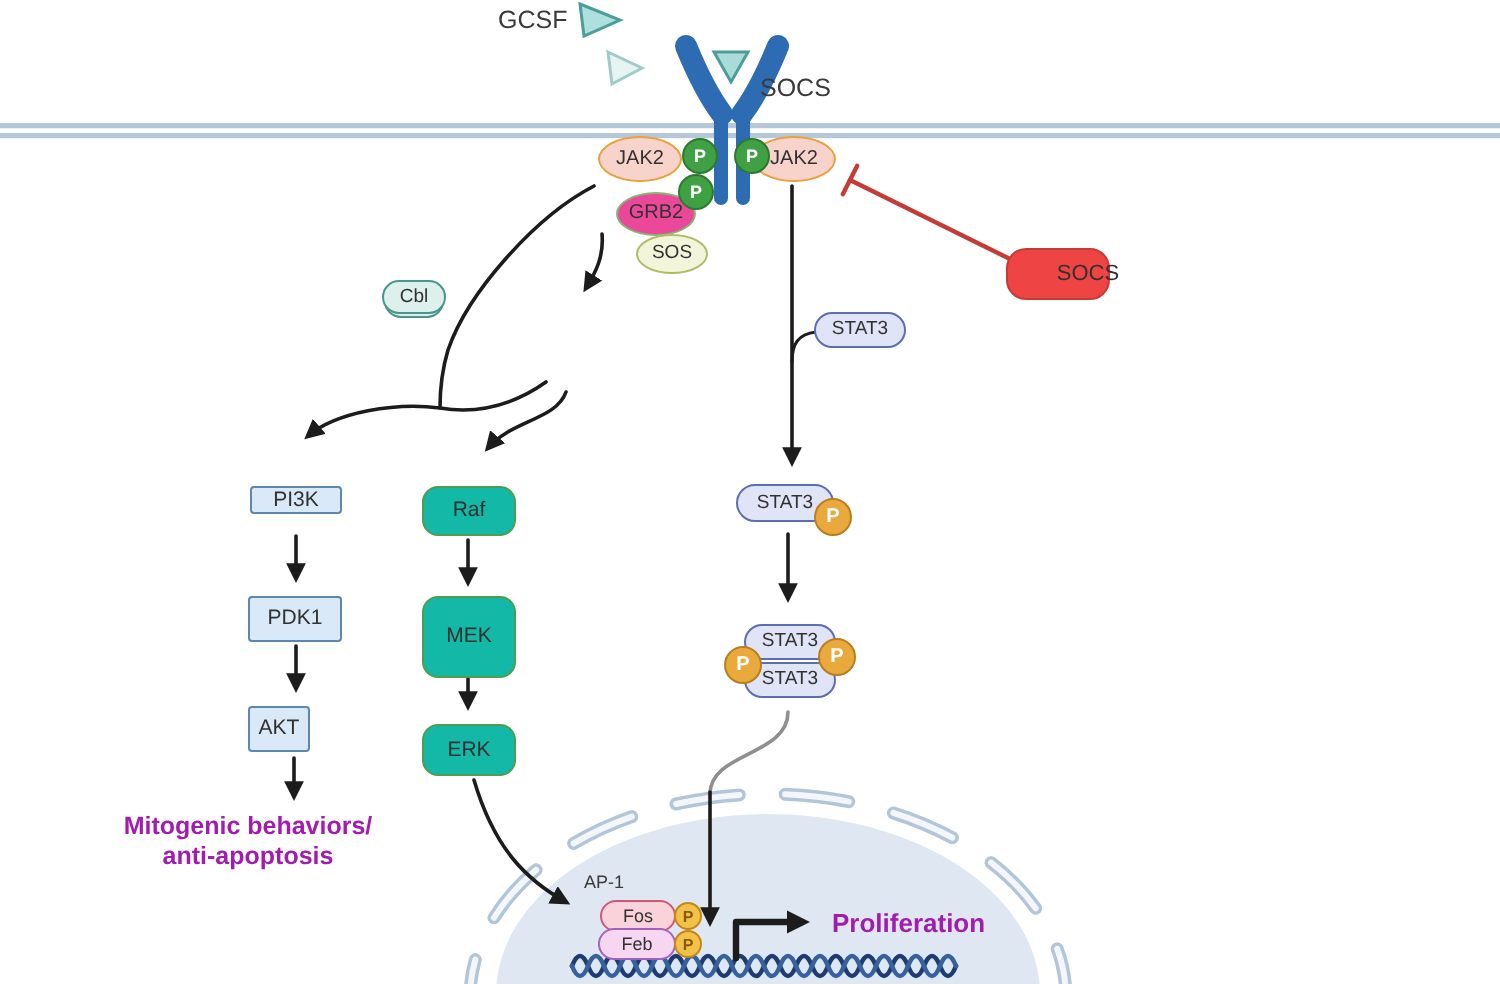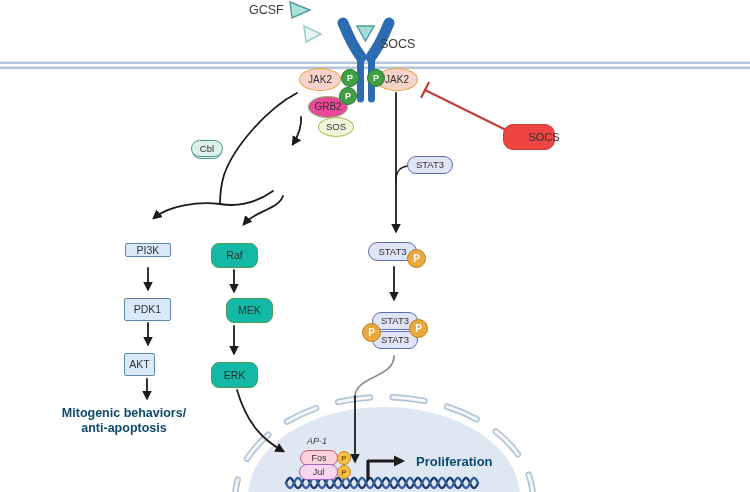--- a/index.html
+++ b/index.html
@@ -29,21 +29,21 @@
   .fos{background:#fad3da;border:1.5px solid #cb5a77;font-size:9px;}
   .jun{background:#f6d6f0;border:1.5px solid #a263bd;font-size:9px;}
   .pc{
     position:absolute;z-index:4;border-radius:50%;display:flex;align-items:center;justify-content:center;
     color:#fff;font-weight:bold;box-sizing:border-box;
   }
   .pgreen{width:18px;height:18px;background:#3fa044;border:1.5px solid #2c7a30;font-size:9px;}
   .pgold{width:19px;height:19px;background:#eaa93c;border:1.5px solid #b97f1e;font-size:10px;}
   .pgold-sm{width:14px;height:14px;background:#f2c148;border:1.3px solid #c7861d;color:#8a5a00;font-size:8px;}
   .lbl{position:absolute;z-index:3;white-space:nowrap;color:#3a3a3a;}
-  .bold{font-weight:bold;color:#0c4a6e;}
+  .bold{font-weight:bold;color:#a21caf;}
 </style>
 </head>
 <body>
 
 <div id="canvas">
 
   <svg id="diagram-svg" width="750" height="492" viewBox="0 0 750 492">
     <defs>
       <marker id="ah" viewBox="0 0 10 10" refX="7.5" refY="5" markerWidth="5.5" markerHeight="5.5" orient="auto-start-reverse">
         <path d="M0,0 L10,5 L0,10 z" fill="#1c1c1c"></path>
@@ -161,32 +161,32 @@
     <span>AKT</span>
   </div>
   <div class="lbl bold" style="left:34px;top:406px;width:180px;font-size:12.5px;line-height:14.5px;text-align:center;white-space:normal;">
     <div>Mitogenic behaviors/</div>
     <div>anti-apoptosis</div>
   </div>
 
   <div class="node rbox green" style="left:211px;top:243px;width:47px;height:25px;">
     <span>Raf</span>
   </div>
-  <div class="node rbox green" style="left:226px;top:298px;width:47px;height:25px;">
+  <div class="node rbox green" style="left:211px;top:298px;width:47px;height:41px;">
     <span>MEK</span>
   </div>
   <div class="node rbox green" style="left:211px;top:362px;width:47px;height:26px;">
     <span>ERK</span>
   </div>
 
-  <div class="lbl" style="left:292px;top:436px;width:50px;font-size:9px;text-align:center;font-style:italic;">AP-1</div>
+  <div class="lbl" style="left:292px;top:436px;width:50px;font-size:9px;">AP-1</div>
   <div class="node pill fos" style="left:300px;top:450px;width:38px;height:16px;">
     <span>Fos</span>
   </div>
   <div class="node pill jun" style="left:299px;top:464px;width:39px;height:16px;">
-    <span>Jul</span>
+    <span>Feb</span>
   </div>
   <div class="pc pgold-sm" style="left:337px;top:451px;">P</div>
   <div class="pc pgold-sm" style="left:337px;top:465px;">P</div>
 
   <div class="lbl bold" style="left:416px;top:454px;font-size:13px;">Proliferation</div>
 
 </div>
 
 </body></html>

